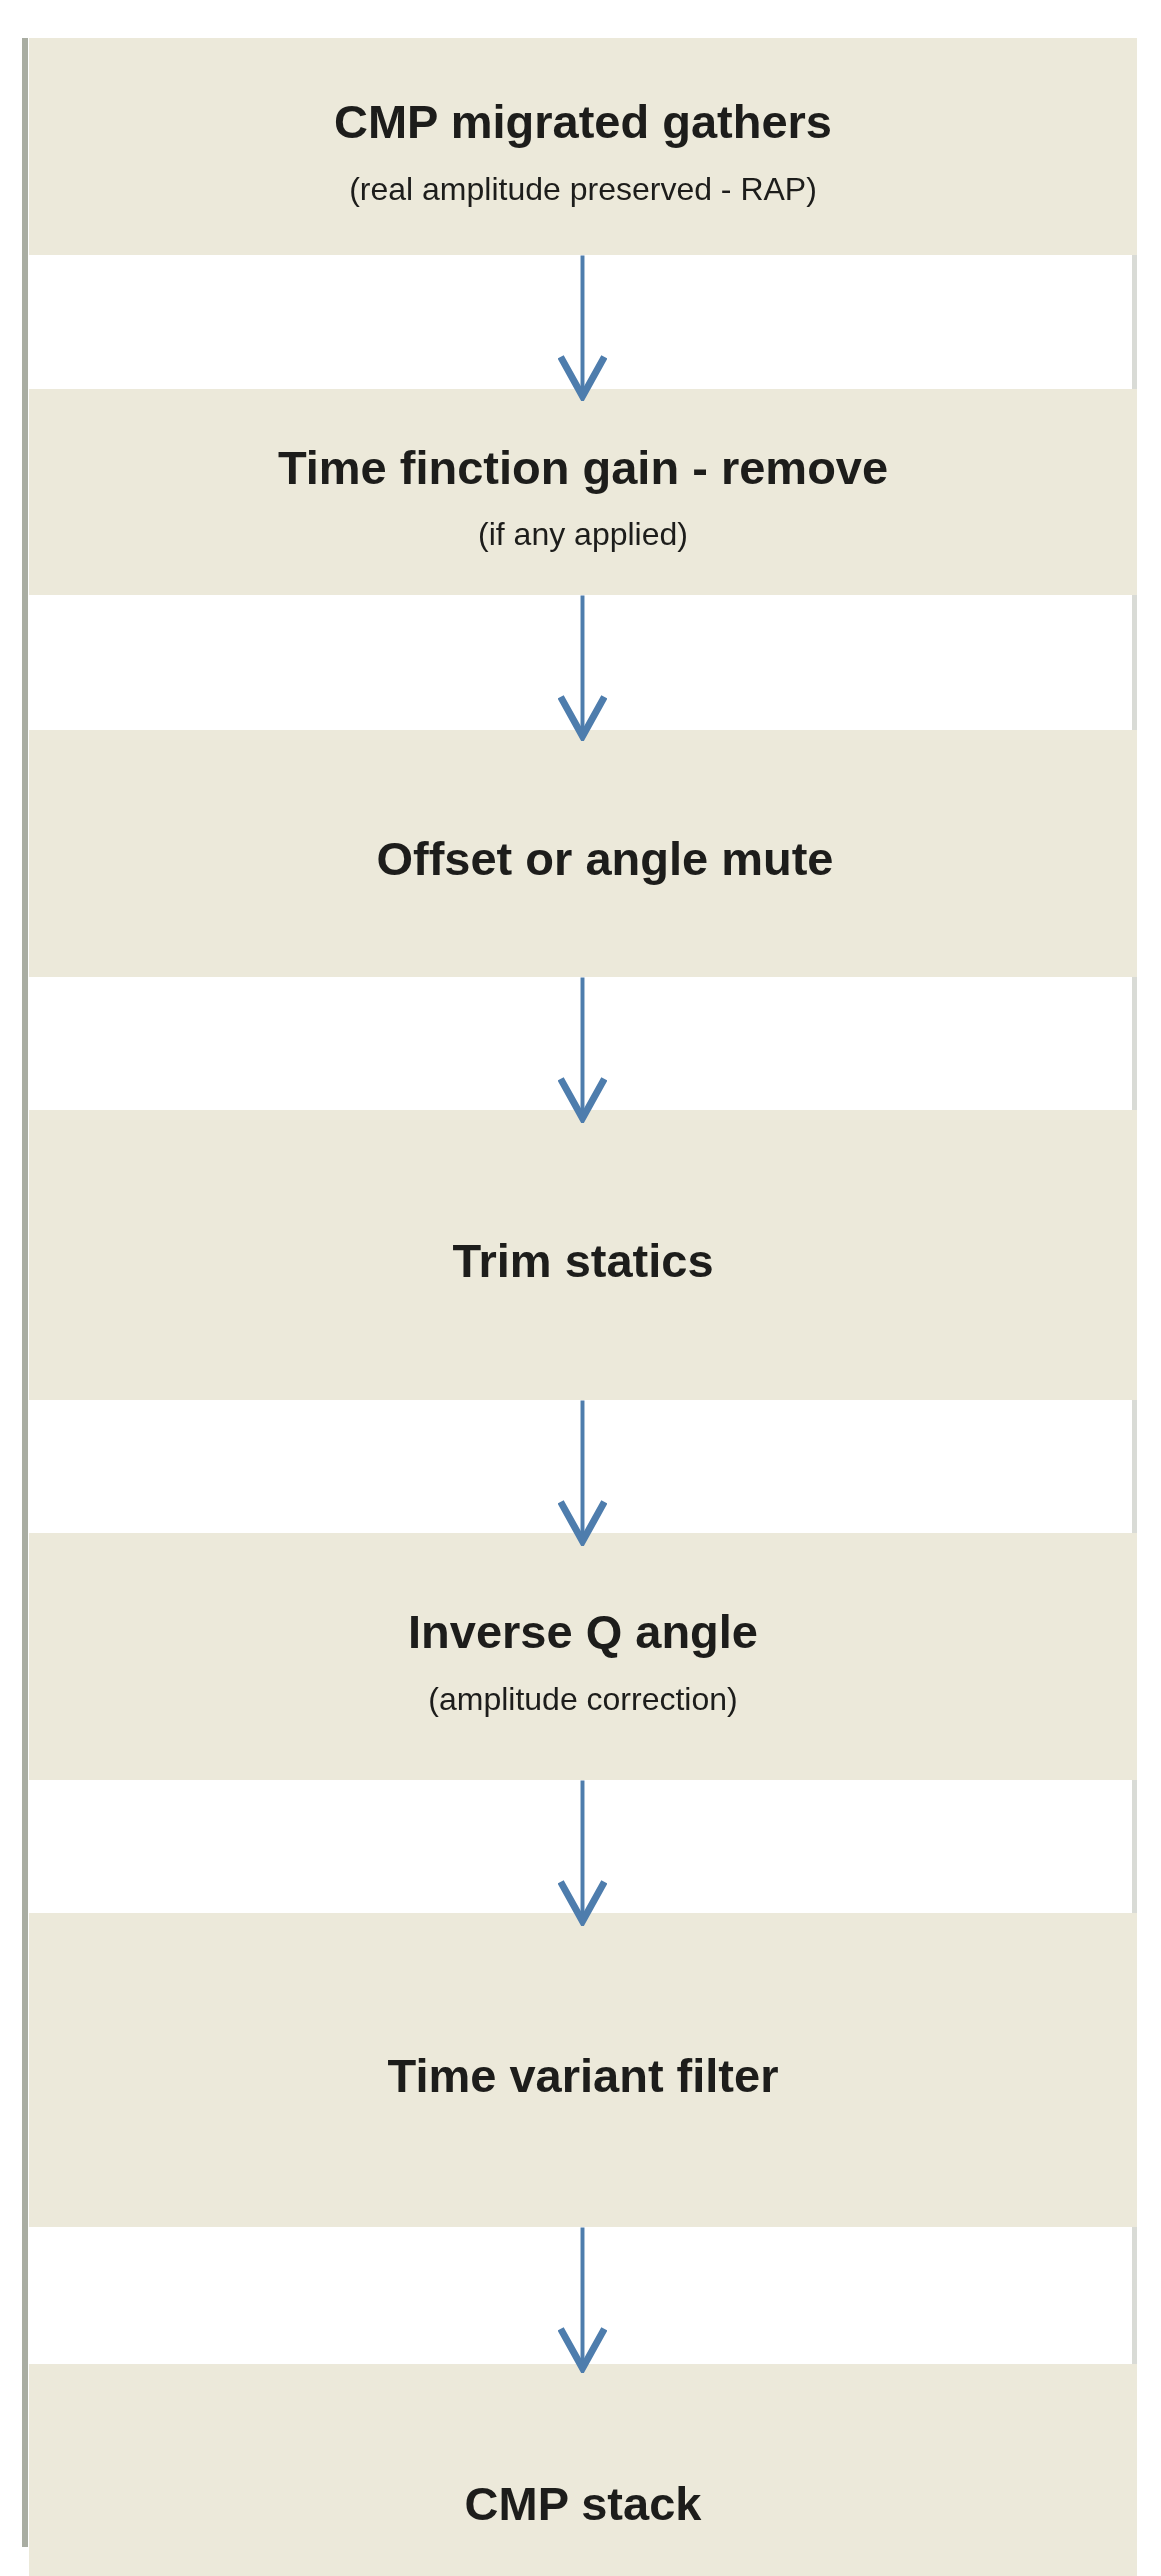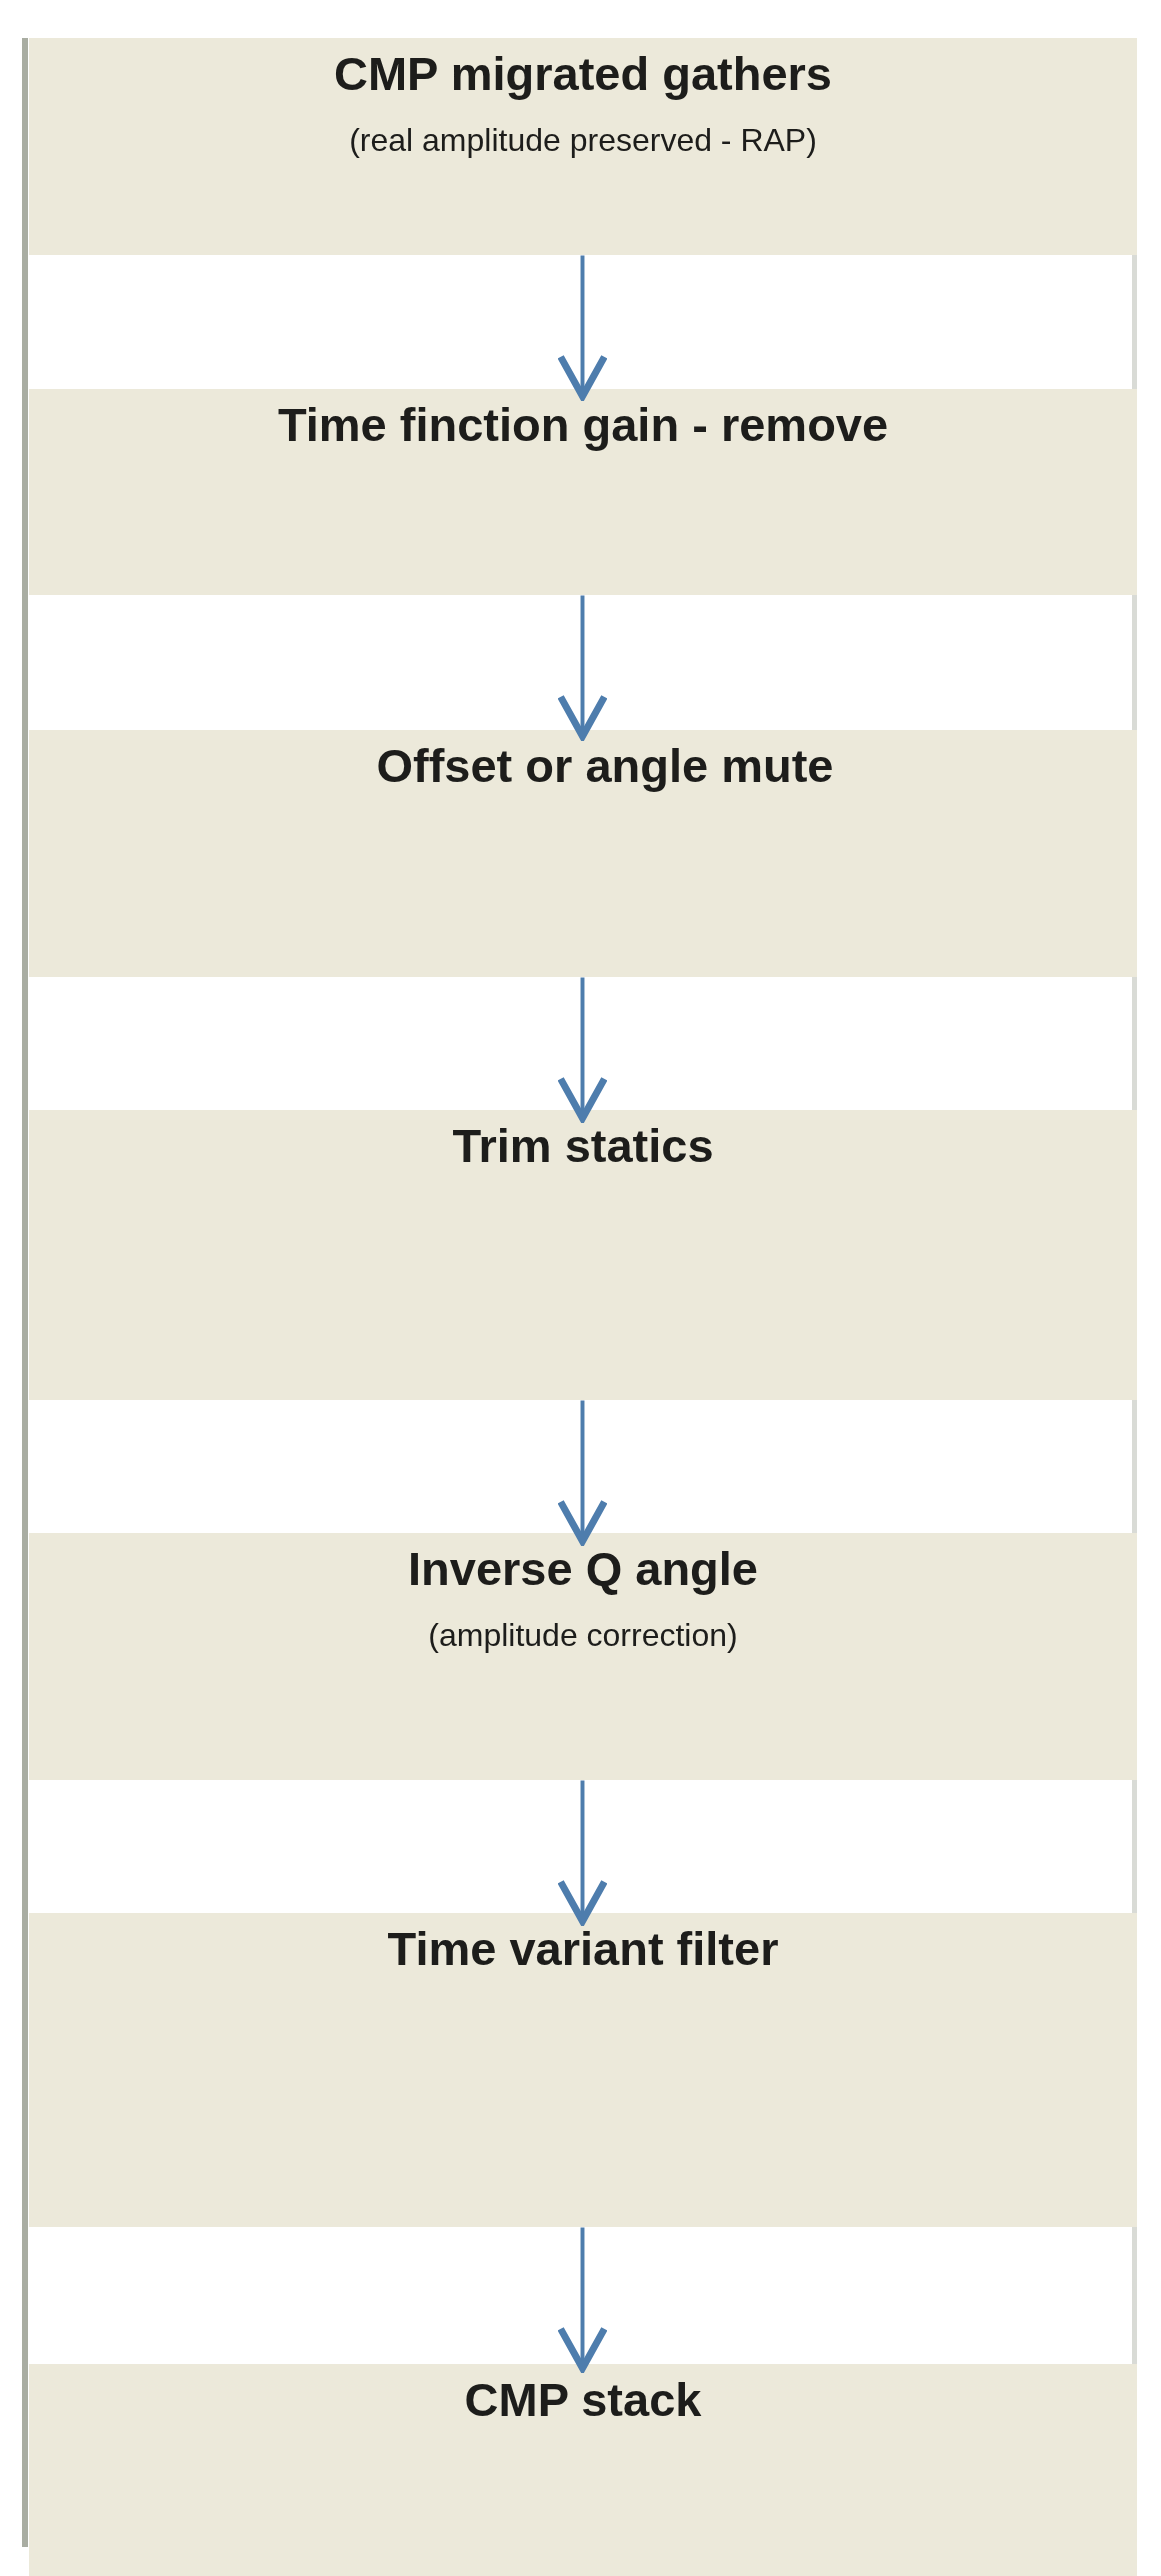--- a/index.html
+++ b/index.html
@@ -48,20 +48,21 @@
     flex-direction: column;
   }
   .flow-box {
     position: relative;
     z-index: 1;
     width: 100%;
     box-sizing: border-box;
     background: var(--box-fill, #ece9da);
     display: flex;
     flex-direction: column;
+    justify-content: center;
     align-items: center;
     gap: 26px;
     padding-top: 10.5px;
   }
   .flow-box .label {
     font-size: 47px;
     font-weight: bold;
     line-height: 1.05;
     color: var(--text-color, #1d1d1b);
     text-align: center;
@@ -119,20 +120,21 @@
 
   <div class="gap">
     <svg class="arrow" width="49" height="146" viewBox="0 0 56 166" fill="none">
       <line x1="28" y1="0" x2="28" y2="160" stroke-width="4.5"></line>
       <polyline points="3,116 28,161 53,116" fill="none" stroke-width="8"></polyline>
     </svg>
   </div>
 
   <div class="flow-box">
     <div class="label">Time finction gain - remove</div>
+    <div class="sublabel">(if any applied)</div>
   </div>
 
   <div class="gap">
     <svg class="arrow" width="49" height="146" viewBox="0 0 56 166" fill="none">
       <line x1="28" y1="0" x2="28" y2="160" stroke-width="4.5"></line>
       <polyline points="3,116 28,161 53,116" fill="none" stroke-width="8"></polyline>
     </svg>
   </div>
 
   <div class="flow-box">

